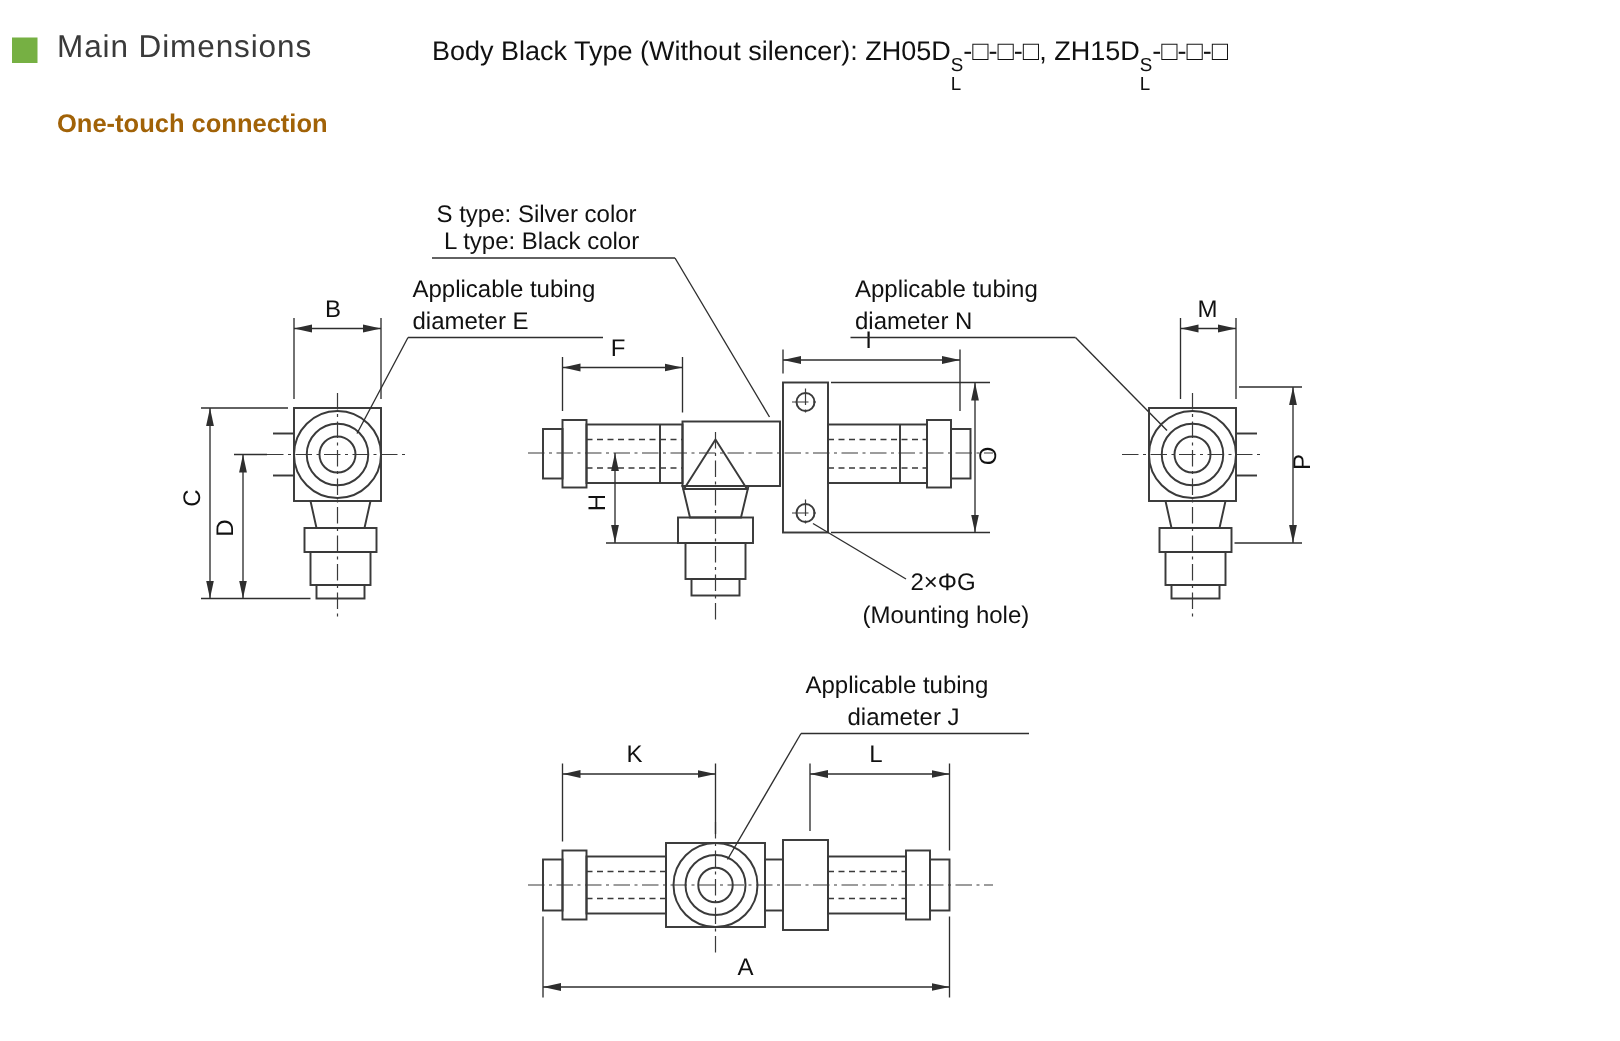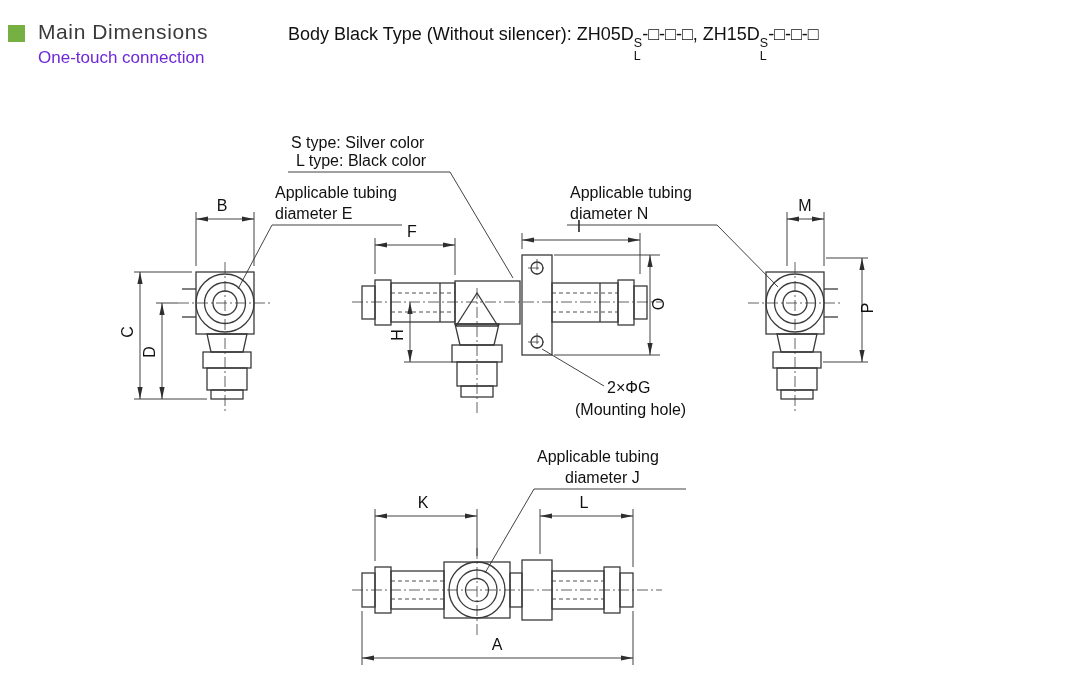--- a/index.html
+++ b/index.html
@@ -7,21 +7,21 @@
   body { width:1080px; height:694px; overflow:hidden;
          font-family:"Liberation Sans","DejaVu Sans",sans-serif; color:#111; }
   .page { position:relative; width:1080px; height:694px; background:#fff; }
 
   .bullet { position:absolute; left:8px; top:25px; width:17px; height:17px; background:#76b043; }
   .title { position:absolute; left:38px; top:20px; font-size:21px; font-weight:normal;
            color:#3a3a3a; letter-spacing:0.6px; }
   .spec { position:absolute; left:288px; top:24px; font-size:18px; color:#111; white-space:pre; }
   .stack { display:inline-flex; flex-direction:column; align-items:flex-start;
            font-size:12.5px; line-height:1.0; vertical-align:-7px; }
-  .subtitle { position:absolute; left:38px; top:48px; font-size:17px; color:#6d28d9; }
+  .subtitle { position:absolute; left:38px; top:73px; font-size:17px; color:#a16207;font-weight:bold; }
 
   svg.drawing { position:absolute; left:0; top:0; }
   .draw { fill:none; stroke:#3a3a3a; stroke-width:1.3; }
   .hid  { fill:none; stroke:#3a3a3a; stroke-width:0.9; stroke-dasharray:4 3; }
   .cl   { fill:none; stroke:#3a3a3a; stroke-width:0.8; stroke-dasharray:11 3 2 3; }
   .ext  { fill:none; stroke:#2e2e2e; stroke-width:0.9; }
   .dim  { fill:none; stroke:#2e2e2e; stroke-width:0.9; }
   .lbl  { font-family:"Liberation Sans","DejaVu Sans",sans-serif; font-size:16px; fill:#111; }
   .ann  { font-family:"Liberation Sans","DejaVu Sans",sans-serif; font-size:16px; fill:#111; }
 </style>

